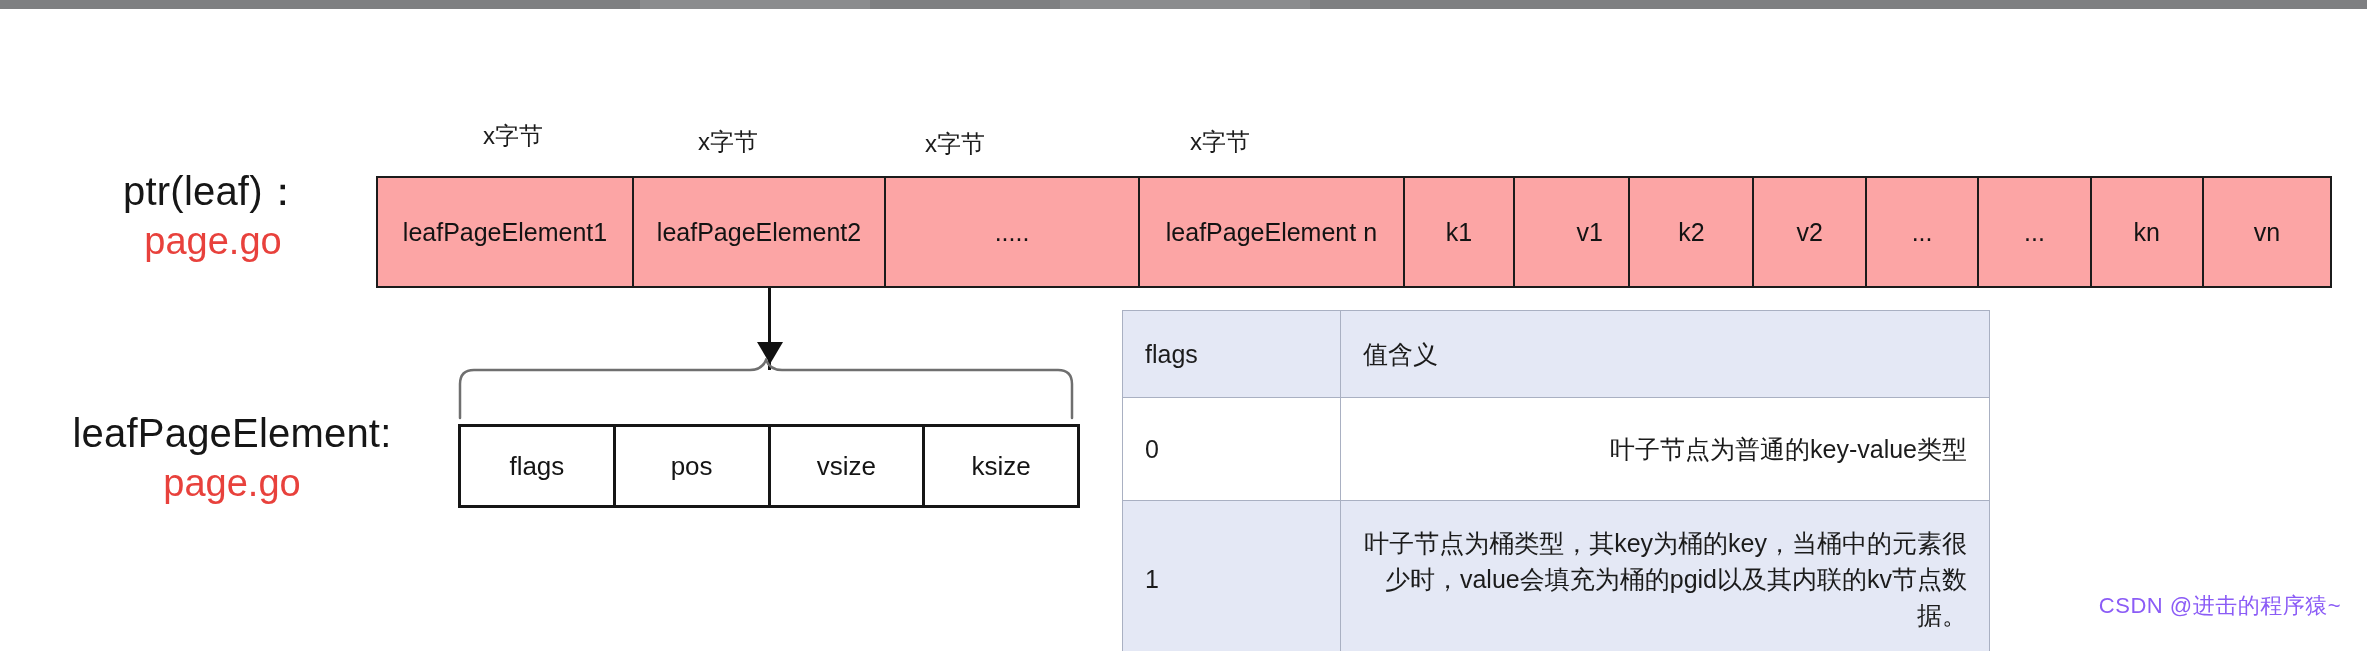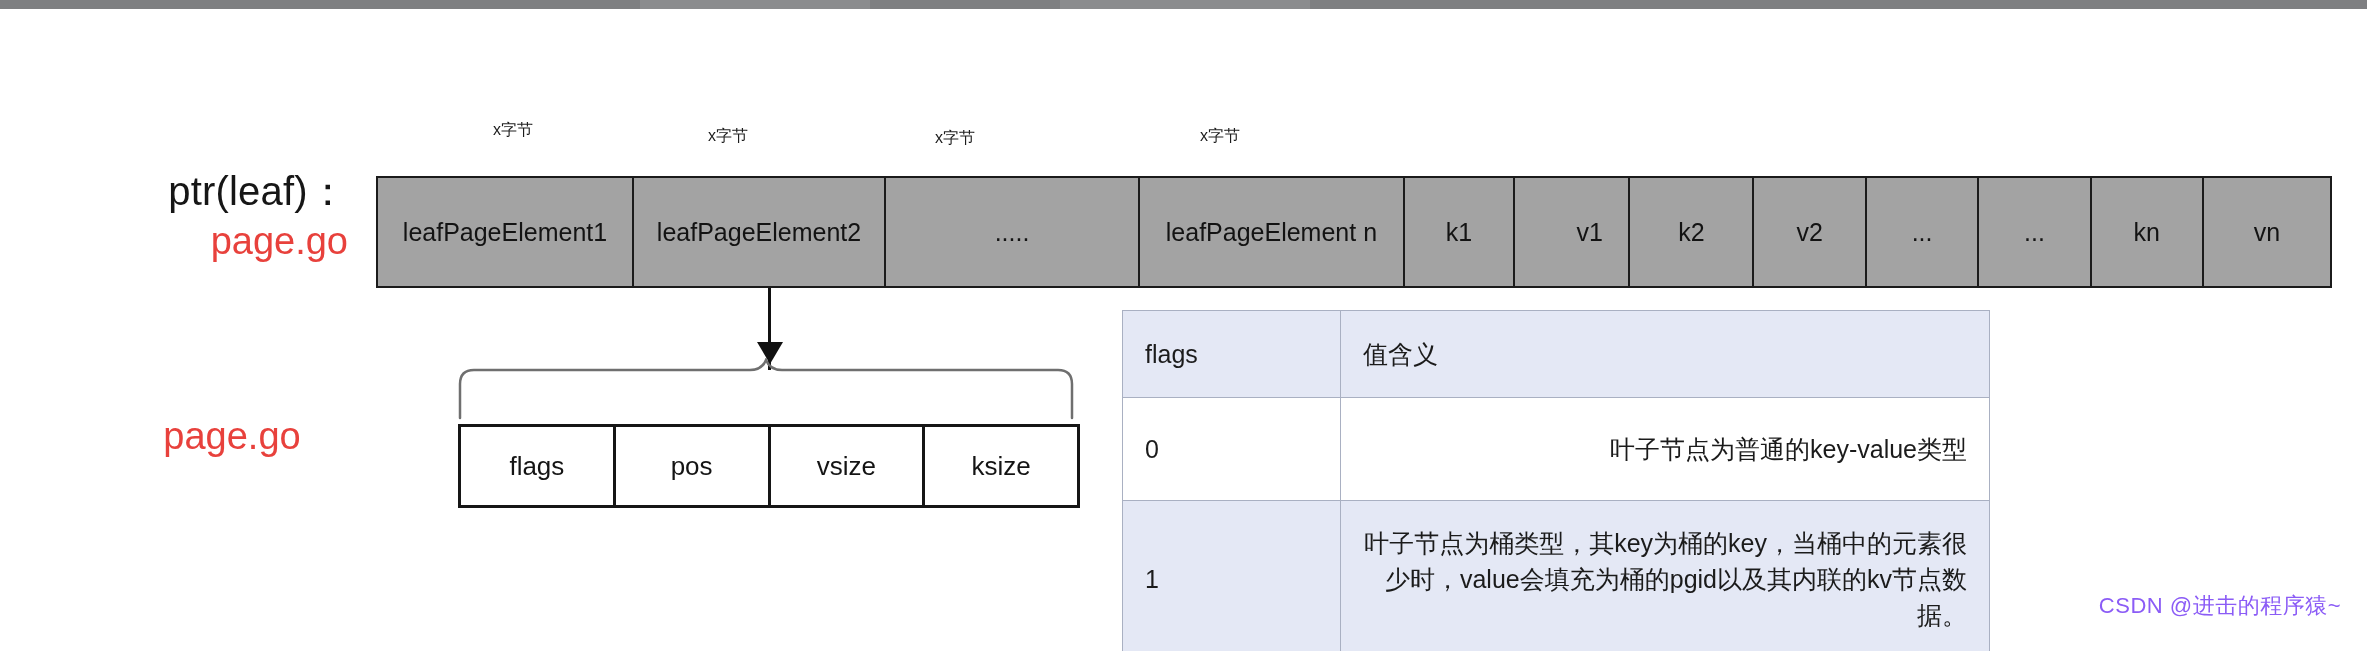--- a/index.html
+++ b/index.html
@@ -51,36 +51,36 @@
   .caption .file {
     display: block;
     font-size: 38px;
     color: #e8413c;
     margin-top: 4px;
   }
 
   
   .bytes-label {
     position: absolute;
-    font-size: 16px;
+    font-size: 24px;
     color: #1c1c1c;
     white-space: nowrap;
     text-align: center;
   }
 
   
   .leaf-row {
     position: absolute;
     left: 376px;
     top: 176px;
     height: 112px;
     border: 2px solid #1b1b1b;
     box-sizing: border-box;
     display: flex;
-    background: #a3a3a3;
+    background: #fca5a5;
   }
   .leaf-cell {
     border-right: 2px solid #1b1b1b;
     box-sizing: border-box;
     display: flex;
     align-items: center;
     justify-content: center;
     font-size: 25px;
     color: #131313;
     white-space: nowrap;
@@ -178,26 +178,27 @@
 </head>
 <body>
 
 <div id="canvas">
 
   <div class="top-strip">
     <div class="top-strip-seg" style="left:640px;width:230px;"></div>
     <div class="top-strip-seg" style="left:1060px;width:250px;"></div>
   </div>
 
-  <div class="caption" style="left:78px; top:168px; width:270px;text-align:right;">
+  <div class="caption" style="left:78px; top:168px; width:270px;">
     <span class="title">ptr(leaf)：</span>
     <span class="file">page.go</span>
   </div>
 
   <div class="caption" style="left:22px; top:410px; width:420px;">
+    <span class="title">leafPageElement:</span>
     <span class="file">page.go</span>
   </div>
 
   <div class="bytes-label" style="left:398px; top:120px; width:230px;">x字节</div>
   <div class="bytes-label" style="left:648px; top:126px; width:160px;">x字节</div>
   <div class="bytes-label" style="left:880px; top:128px; width:150px;">x字节</div>
   <div class="bytes-label" style="left:1140px; top:126px; width:160px;">x字节</div>
 
   <div class="leaf-row" style="width:1956px;">
     <div class="leaf-cell" style="width:262px;">leafPageElement1</div>

